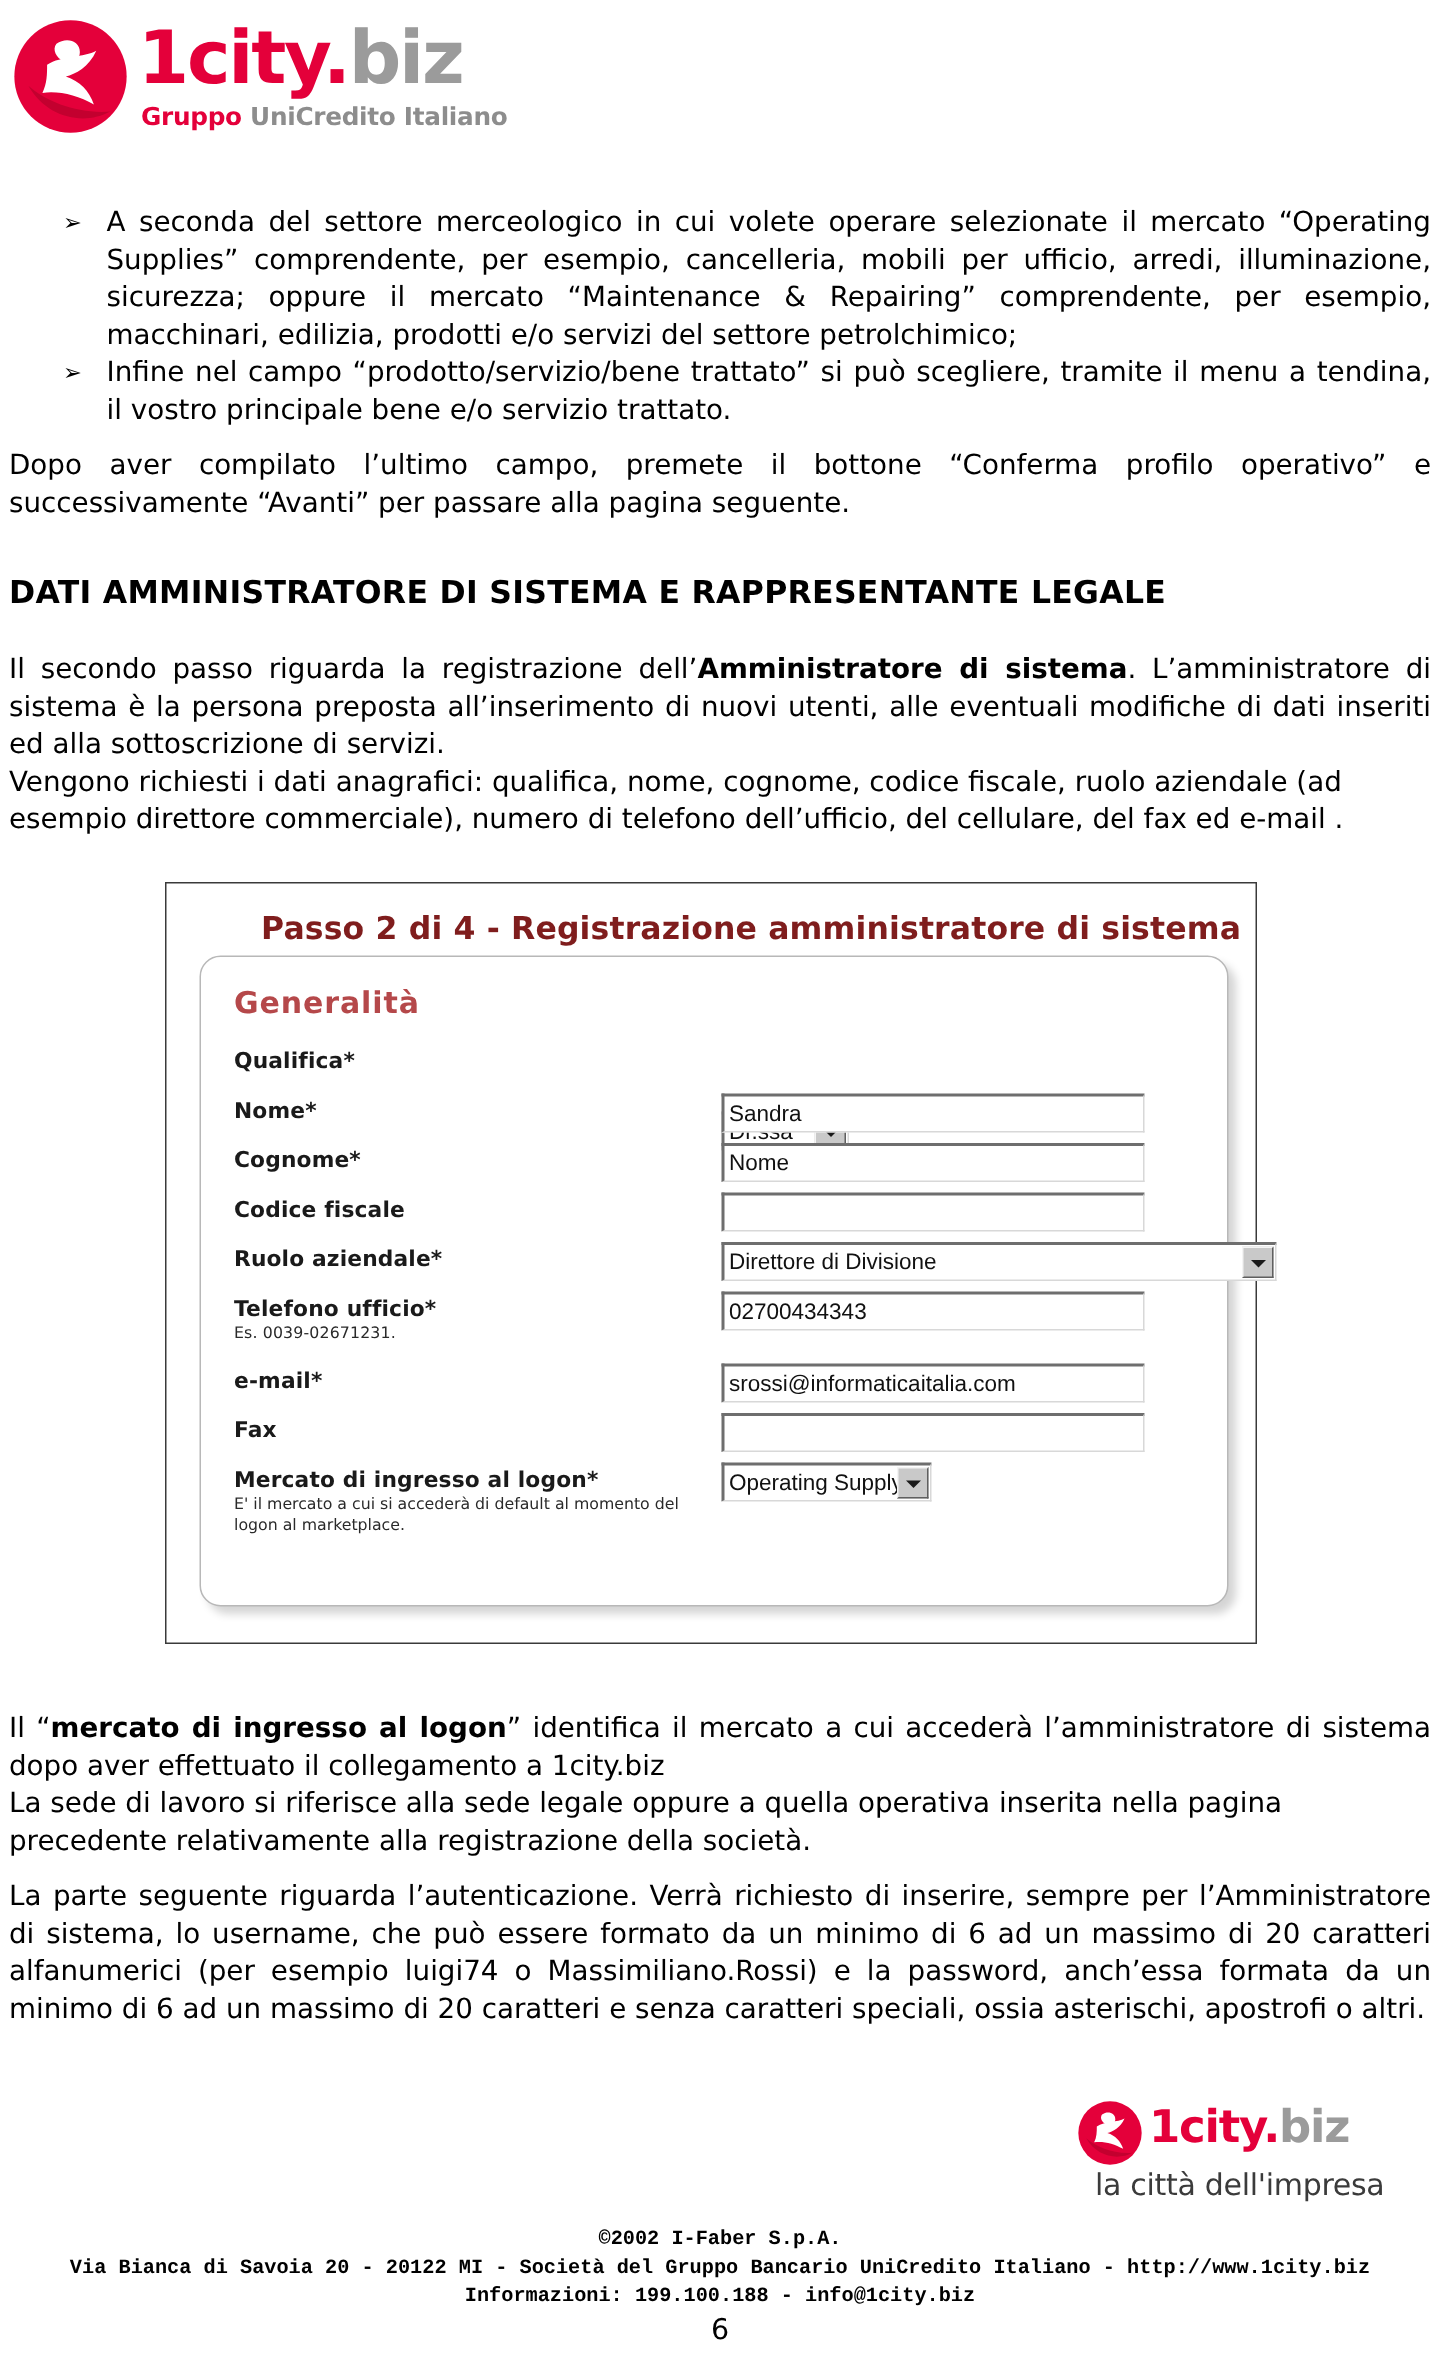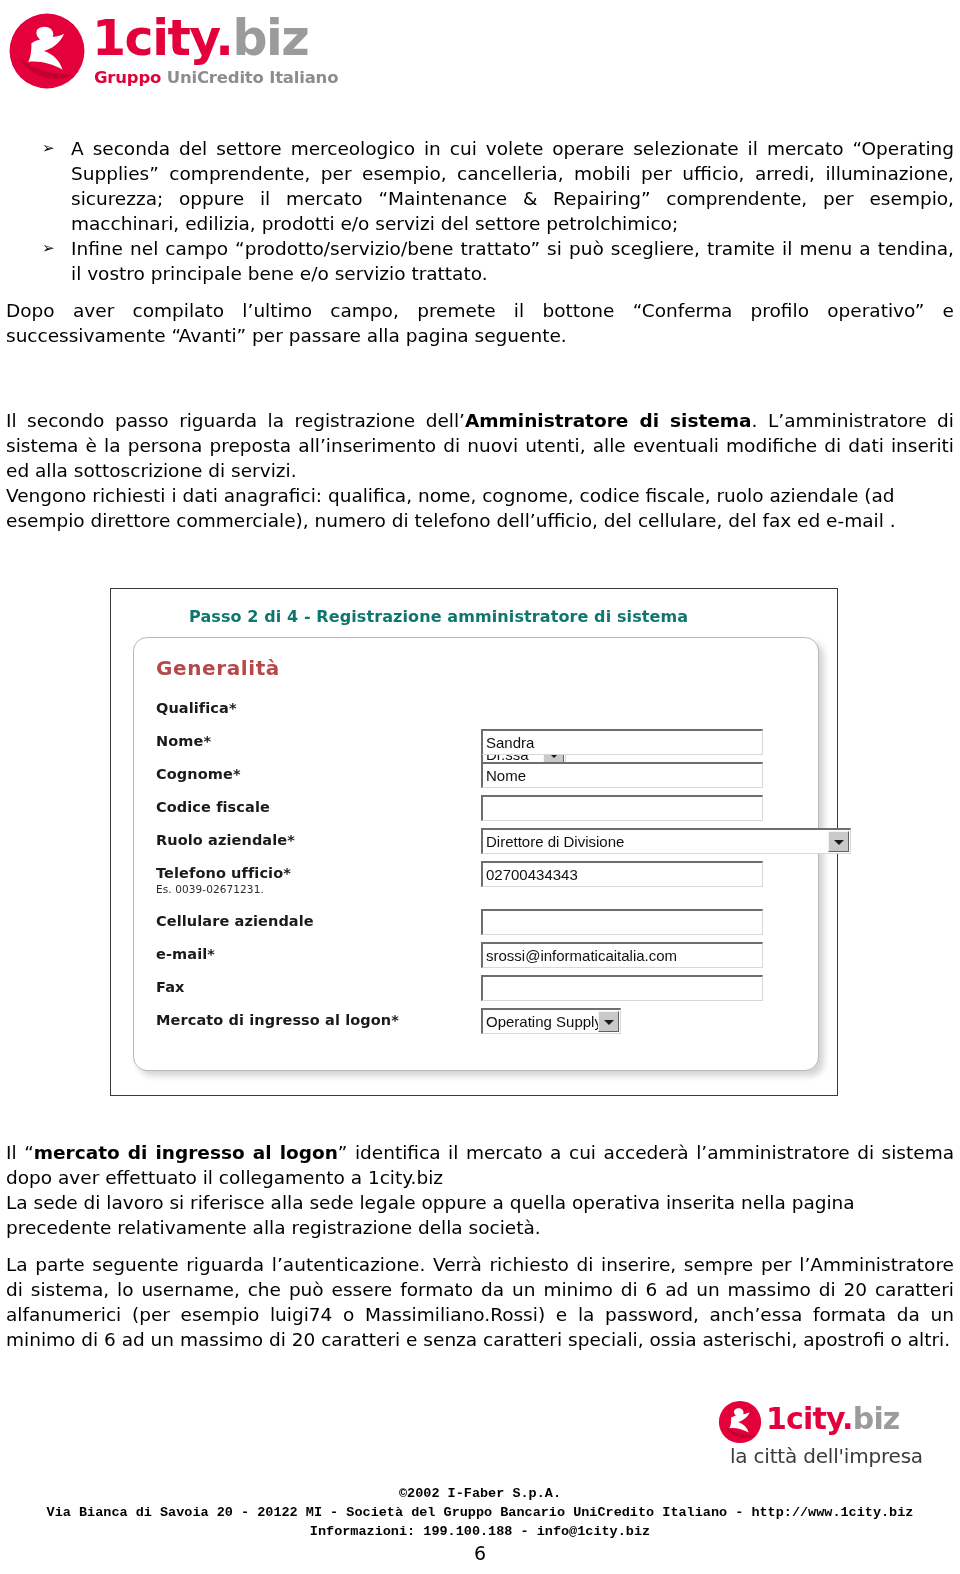--- a/index.html
+++ b/index.html
@@ -111,25 +111,25 @@
     left: 110px;
     top: 588px;
     width: 728px;
     height: 508px;
     background: #ffffff;
     border: 1.5px solid #3a3a3a;
     box-sizing: border-box;
   }
   .shot-title {
     position: absolute;
-    left: 78px;
+    left: 63px;
     top: 18px;
-    font-size: 16px;
-    font-weight: bold;
-    color: #0f766e;
+    font-size: 21px;
+    font-weight: bold;
+    color: #7f1d1d;
     white-space: nowrap;
     letter-spacing: 0.1px;
   }
   .shot-panel {
     position: absolute;
     left: 22px;
     top: 48px;
     width: 686px;
     height: 434px;
     background: #ffffff;
@@ -353,20 +353,21 @@
       <span>Infine nel campo “prodotto/servizio/bene trattato” si può scegliere, tramite il menu a tendina, il vostro principale bene e/o servizio trattato.</span>
     </li>
   </ul>
 
   <div class="spacer-sm"></div>
 
   <p class="para">Dopo aver compilato l’ultimo campo, premete il bottone “Conferma profilo operativo” e successivamente “Avanti” per passare alla pagina seguente.</p>
 
   <div class="spacer-lg"></div>
 
+  <h2 class="section-heading">DATI AMMINISTRATORE DI SISTEMA E RAPPRESENTANTE LEGALE</h2>
 
   <div class="spacer-md"></div>
 
   <p class="para"><span>Il secondo passo riguarda la registrazione dell’</span><b>Amministratore di sistema</b><span>. L’amministratore di sistema è la persona preposta all’inserimento di nuovi utenti, alle eventuali modifiche di dati inseriti ed alla sottoscrizione di servizi.</span></p>
   <p class="para ragged">Vengono richiesti i dati anagrafici: qualifica, nome, cognome, codice fiscale, ruolo aziendale (ad esempio direttore commerciale), numero di telefono dell’ufficio, del cellulare, del fax ed e-mail .</p>
 </div>
 
 <div class="screenshot-frame">
   <div class="shot-title">Passo 2 di 4 - Registrazione amministratore di sistema</div>
 
@@ -405,37 +406,34 @@
           <span class="select-arrow"></span>
         </div>
       </div>
 
       <div class="form-row tall">
         <span class="field-label">Telefono ufficio*</span>
         <span class="field-hint">Es. 0039-02671231.</span>
         <div class="text-input">02700434343</div>
       </div>
 
-      <div class="form-row">
-        <span class="field-label">Cellulare aziendale</span>
-        <div class="text-input"></div>
-      </div>
 
       <div class="form-row">
         <span class="field-label">e-mail*</span>
         <div class="text-input">srossi@informaticaitalia.com</div>
       </div>
 
       <div class="form-row">
         <span class="field-label">Fax</span>
         <div class="text-input"></div>
       </div>
 
       <div class="form-row">
         <span class="field-label">Mercato di ingresso al logon*</span>
+        <span class="field-hint2">E' il mercato a cui si accederà di default al momento del logon al marketplace.</span>
         <div class="select-box md">
           <span>Operating Supply</span>
           <span class="select-arrow"></span>
         </div>
       </div>
 
     </div>
   </div>
 </div>
 

